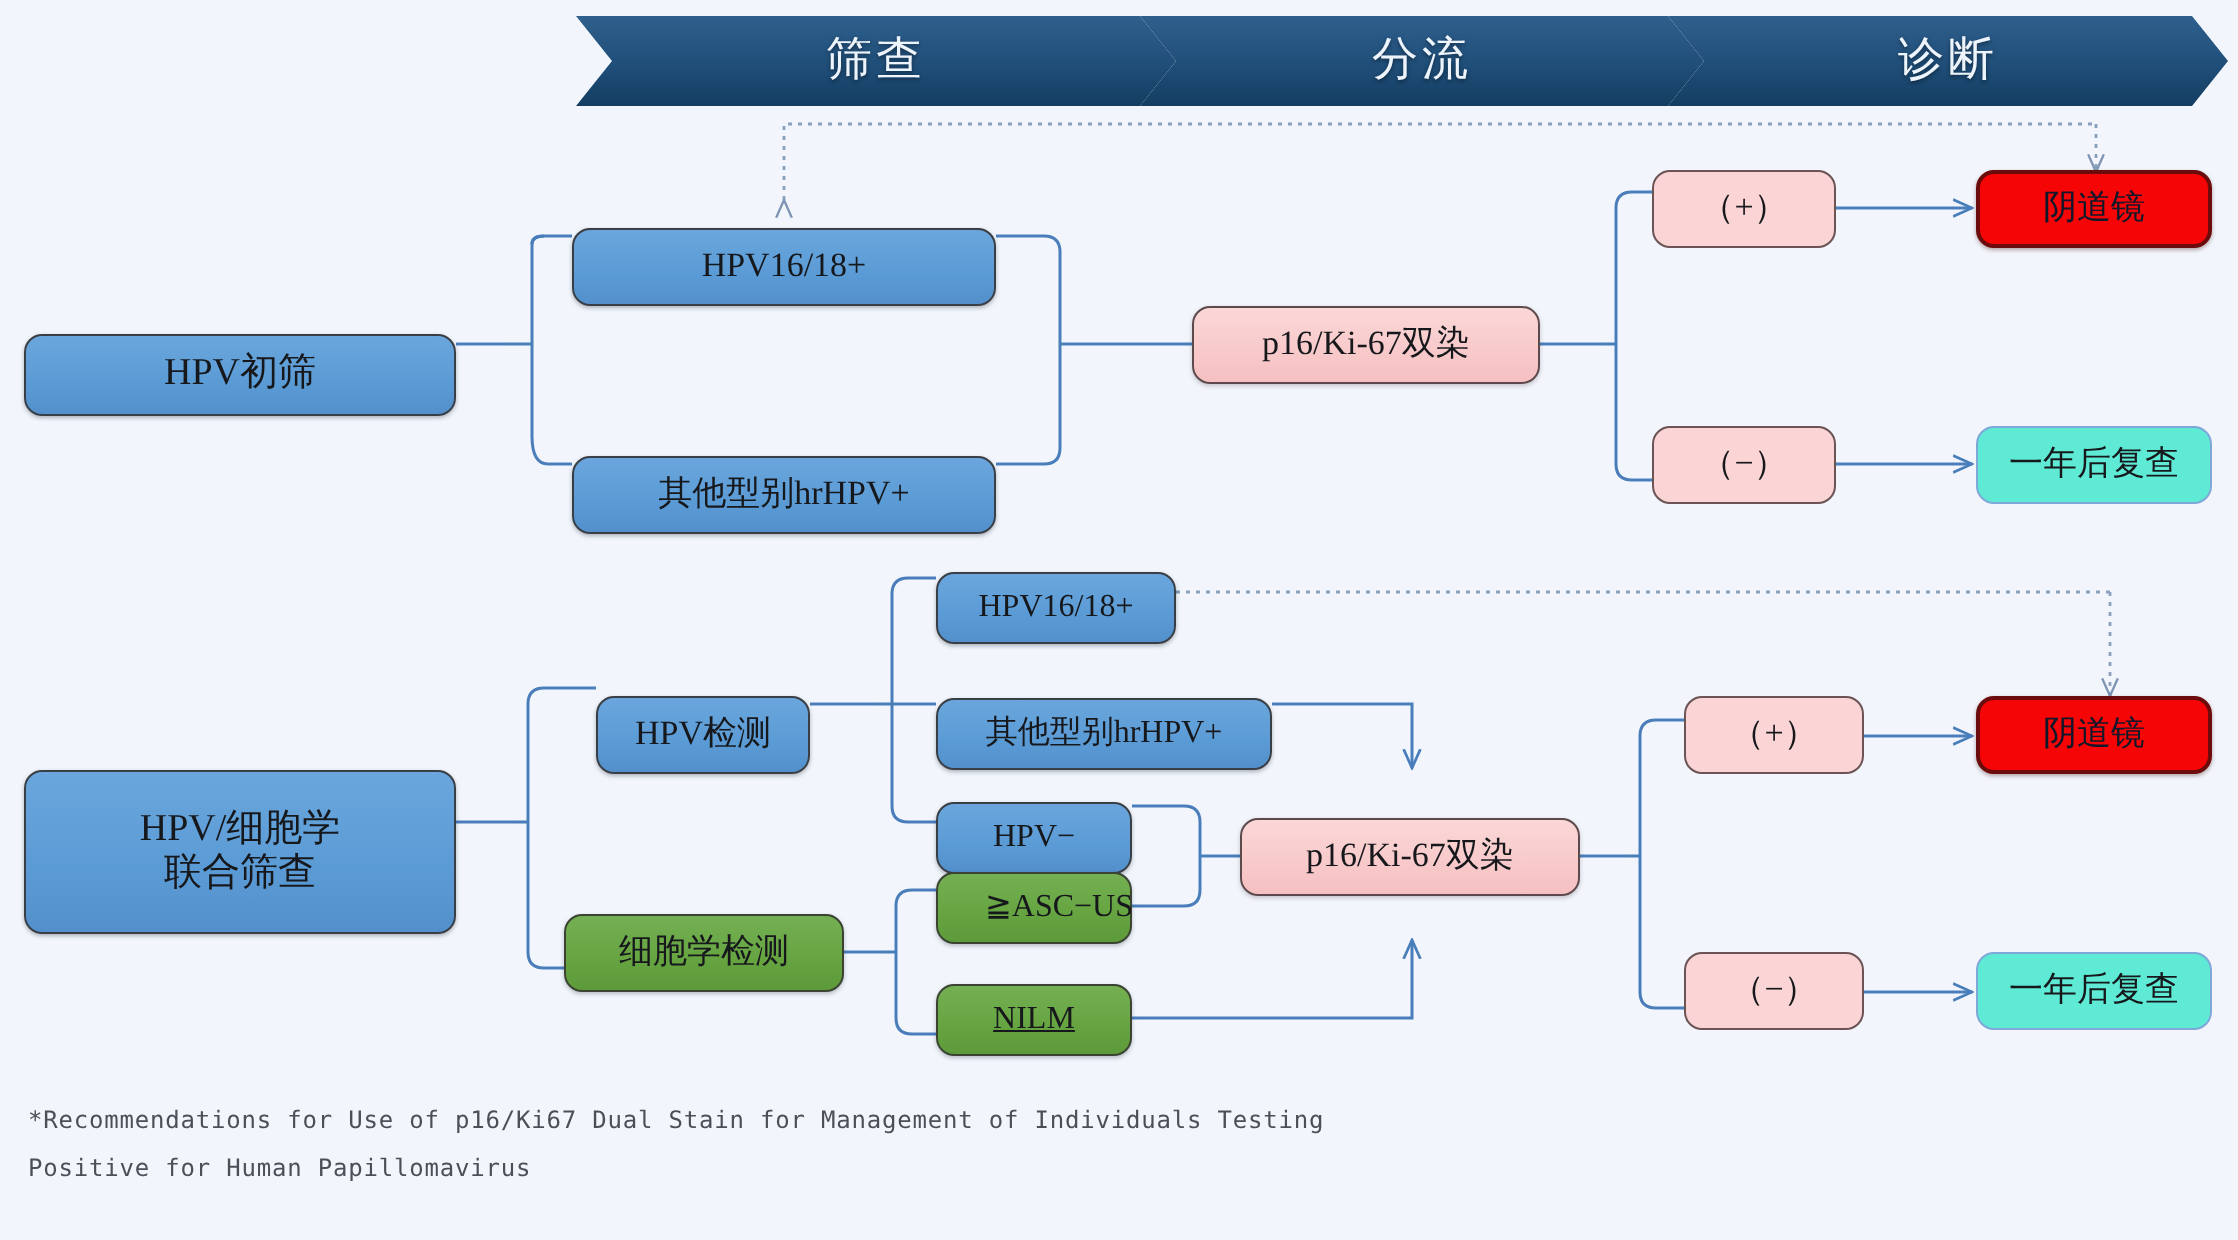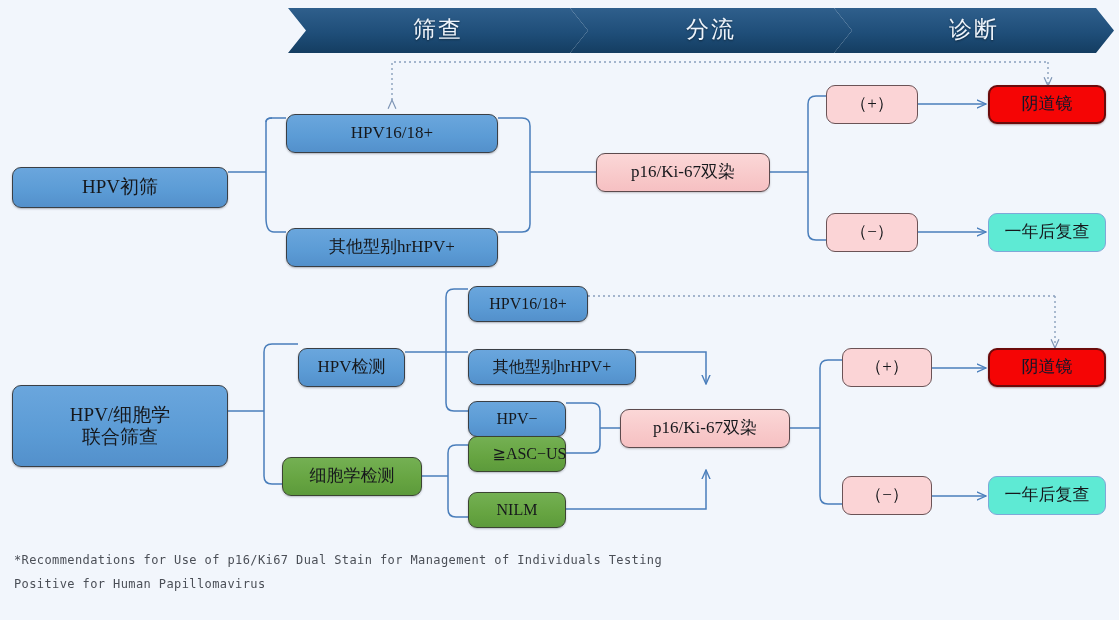--- a/index.html
+++ b/index.html
@@ -211,21 +211,21 @@
   </div>
 
   <div class="node blue sm" style="left:468px; top:386px; width:98px; height:36px;">
     <span>HPV−</span>
   </div>
 
   <div class="node green sm" style="left:468px; top:436px; width:98px; height:36px;padding-left:25px;">
     <span>≧ASC−US</span>
   </div>
 
-  <div class="node green sm" style="left:468px; top:492px; width:98px; height:36px;">
+  <div class="node green sm" style="left:468px; top:492px; width:98px; height:36px;text-decoration:underline;">
     <span>NILM</span>
   </div>
 
   <div class="node pink" style="left:620px; top:409px; width:170px; height:39px;">
     <span>p16/Ki-67双染</span>
   </div>
 
   <div class="node pink-soft" style="left:842px; top:348px; width:90px; height:39px;">
     <span>（+）</span>
   </div>

